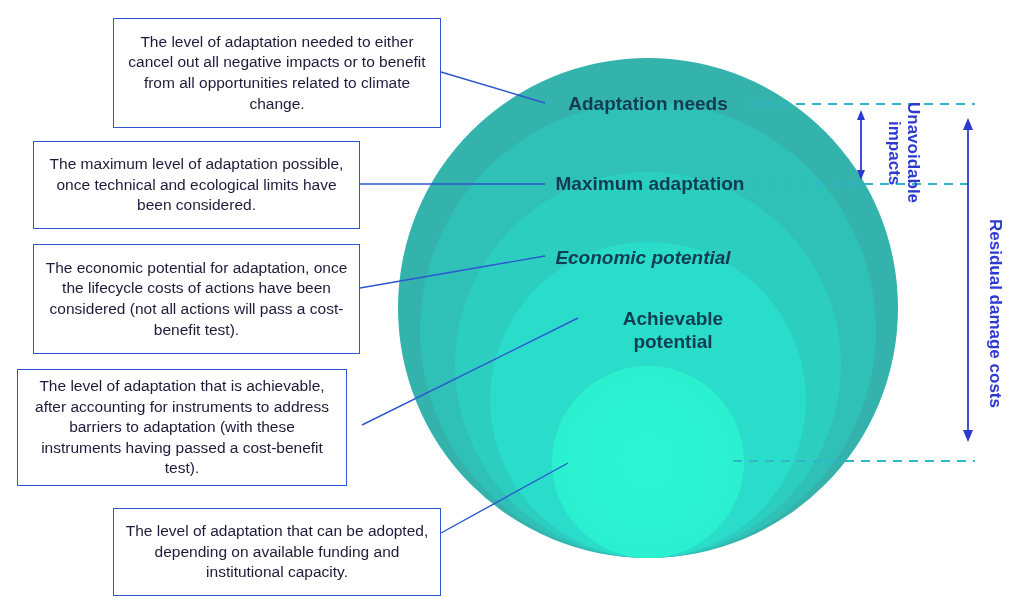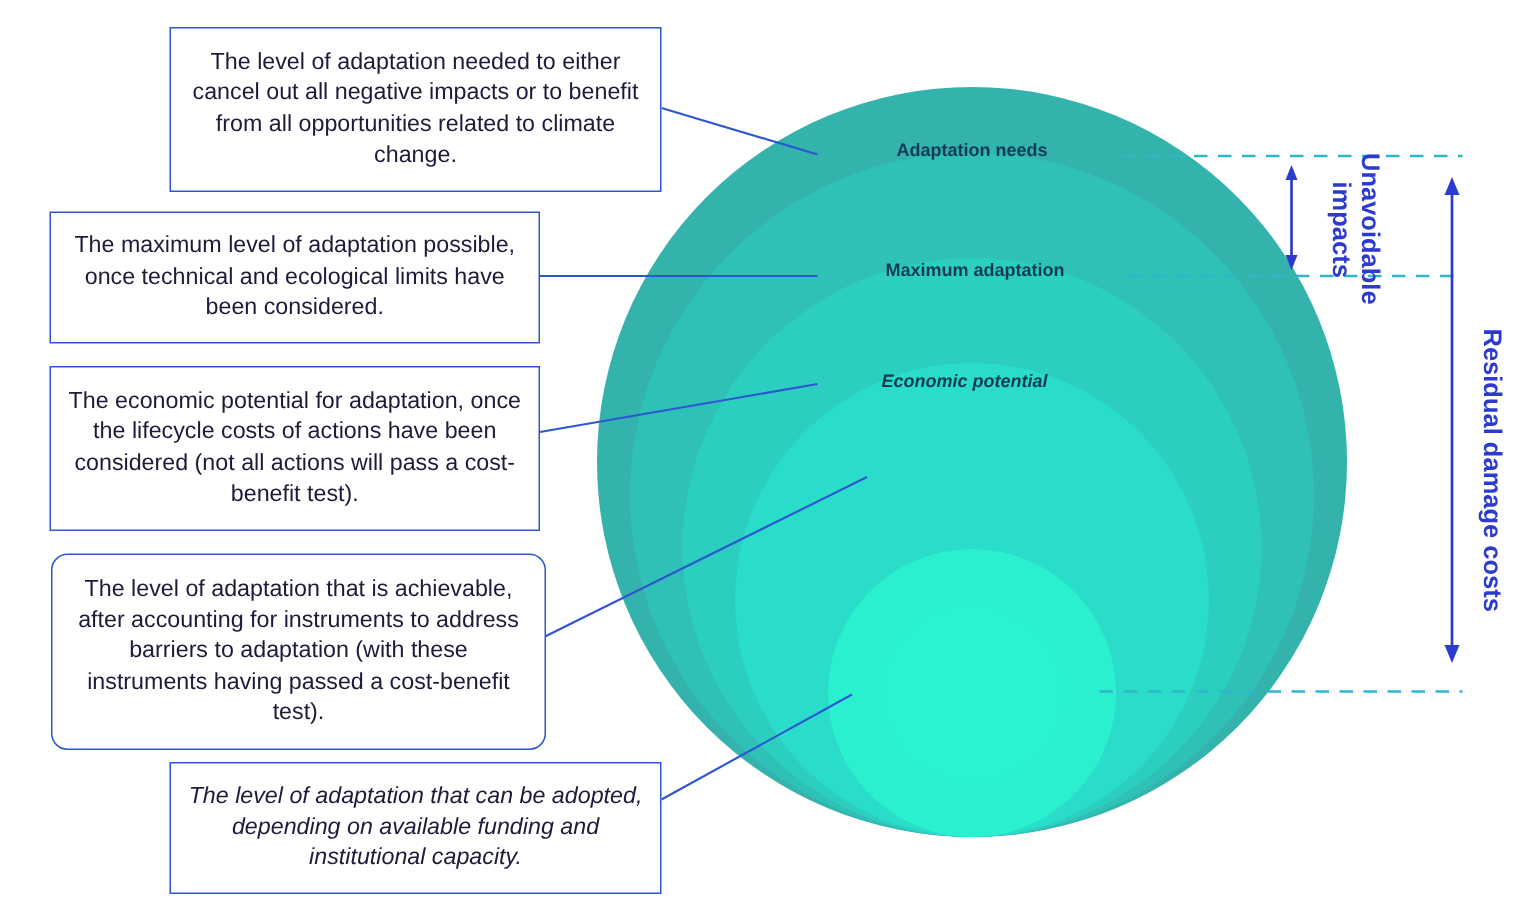--- a/index.html
+++ b/index.html
@@ -31,21 +31,21 @@
     justify-content: center;
     padding: 7px 10px;
     z-index: 5;
   }
 
   
   .ring-label {
     position: absolute;
     color: #123c53;
     font-weight: bold;
-    font-size: 12px;
+    font-size: 19px;
     line-height: 1.2;
     text-align: center;
     z-index: 4;
     white-space: pre-line;
   }
 
   
   .vert-label {
     position: absolute;
     color: #2d3ad0;
@@ -121,34 +121,36 @@
   </div>
 
   <div class="callout" style="left:33px; top:244px; width:327px; height:110px;">
     <span>The economic potential for adaptation, once the lifecycle costs of actions have been considered (not all actions will pass a cost-benefit test).</span>
   </div>
 
   <div class="callout" style="left:33px; top:141px; width:327px; height:88px;">
     <span>The maximum level of adaptation possible, once technical and ecological limits have been considered.</span>
   </div>
 
-  <div class="callout" style="left:34px; top:369px; width:330px; height:131px;border-radius:11px;">
+  <div class="callout" style="left:17px; top:369px; width:330px; height:117px;">
     <span>The level of adaptation that is achievable, after accounting for instruments to address barriers to adaptation (with these instruments having passed a cost-benefit test).</span>
   </div>
 
-  <div class="callout" style="left:113px; top:508px; width:328px; height:88px;font-style:italic;">
+  <div class="callout" style="left:113px; top:508px; width:328px; height:88px;">
     <span>The level of adaptation that can be adopted, depending on available funding and institutional capacity.</span>
   </div>
 
   <div class="ring-label" style="left:548px; top:93px; width:200px;">Adaptation needs</div>
 
   <div class="ring-label" style="left:548px; top:173px; width:204px;">Maximum adaptation</div>
 
   <div class="ring-label" style="left:548px; top:247px; width:190px;font-style:italic;">Economic potential</div>
 
+  <div class="ring-label" style="left:578px; top:308px; width:190px;">Achievable
+potential</div>
 
 
   <div class="vert-label" style="left:884px; top:88px; height:130px;">Unavoidable
 impacts</div>
 
   <div class="vert-label" style="left:985px; top:163px; height:300px;">Residual damage costs</div>
 
 </div>
 
 </body></html>

